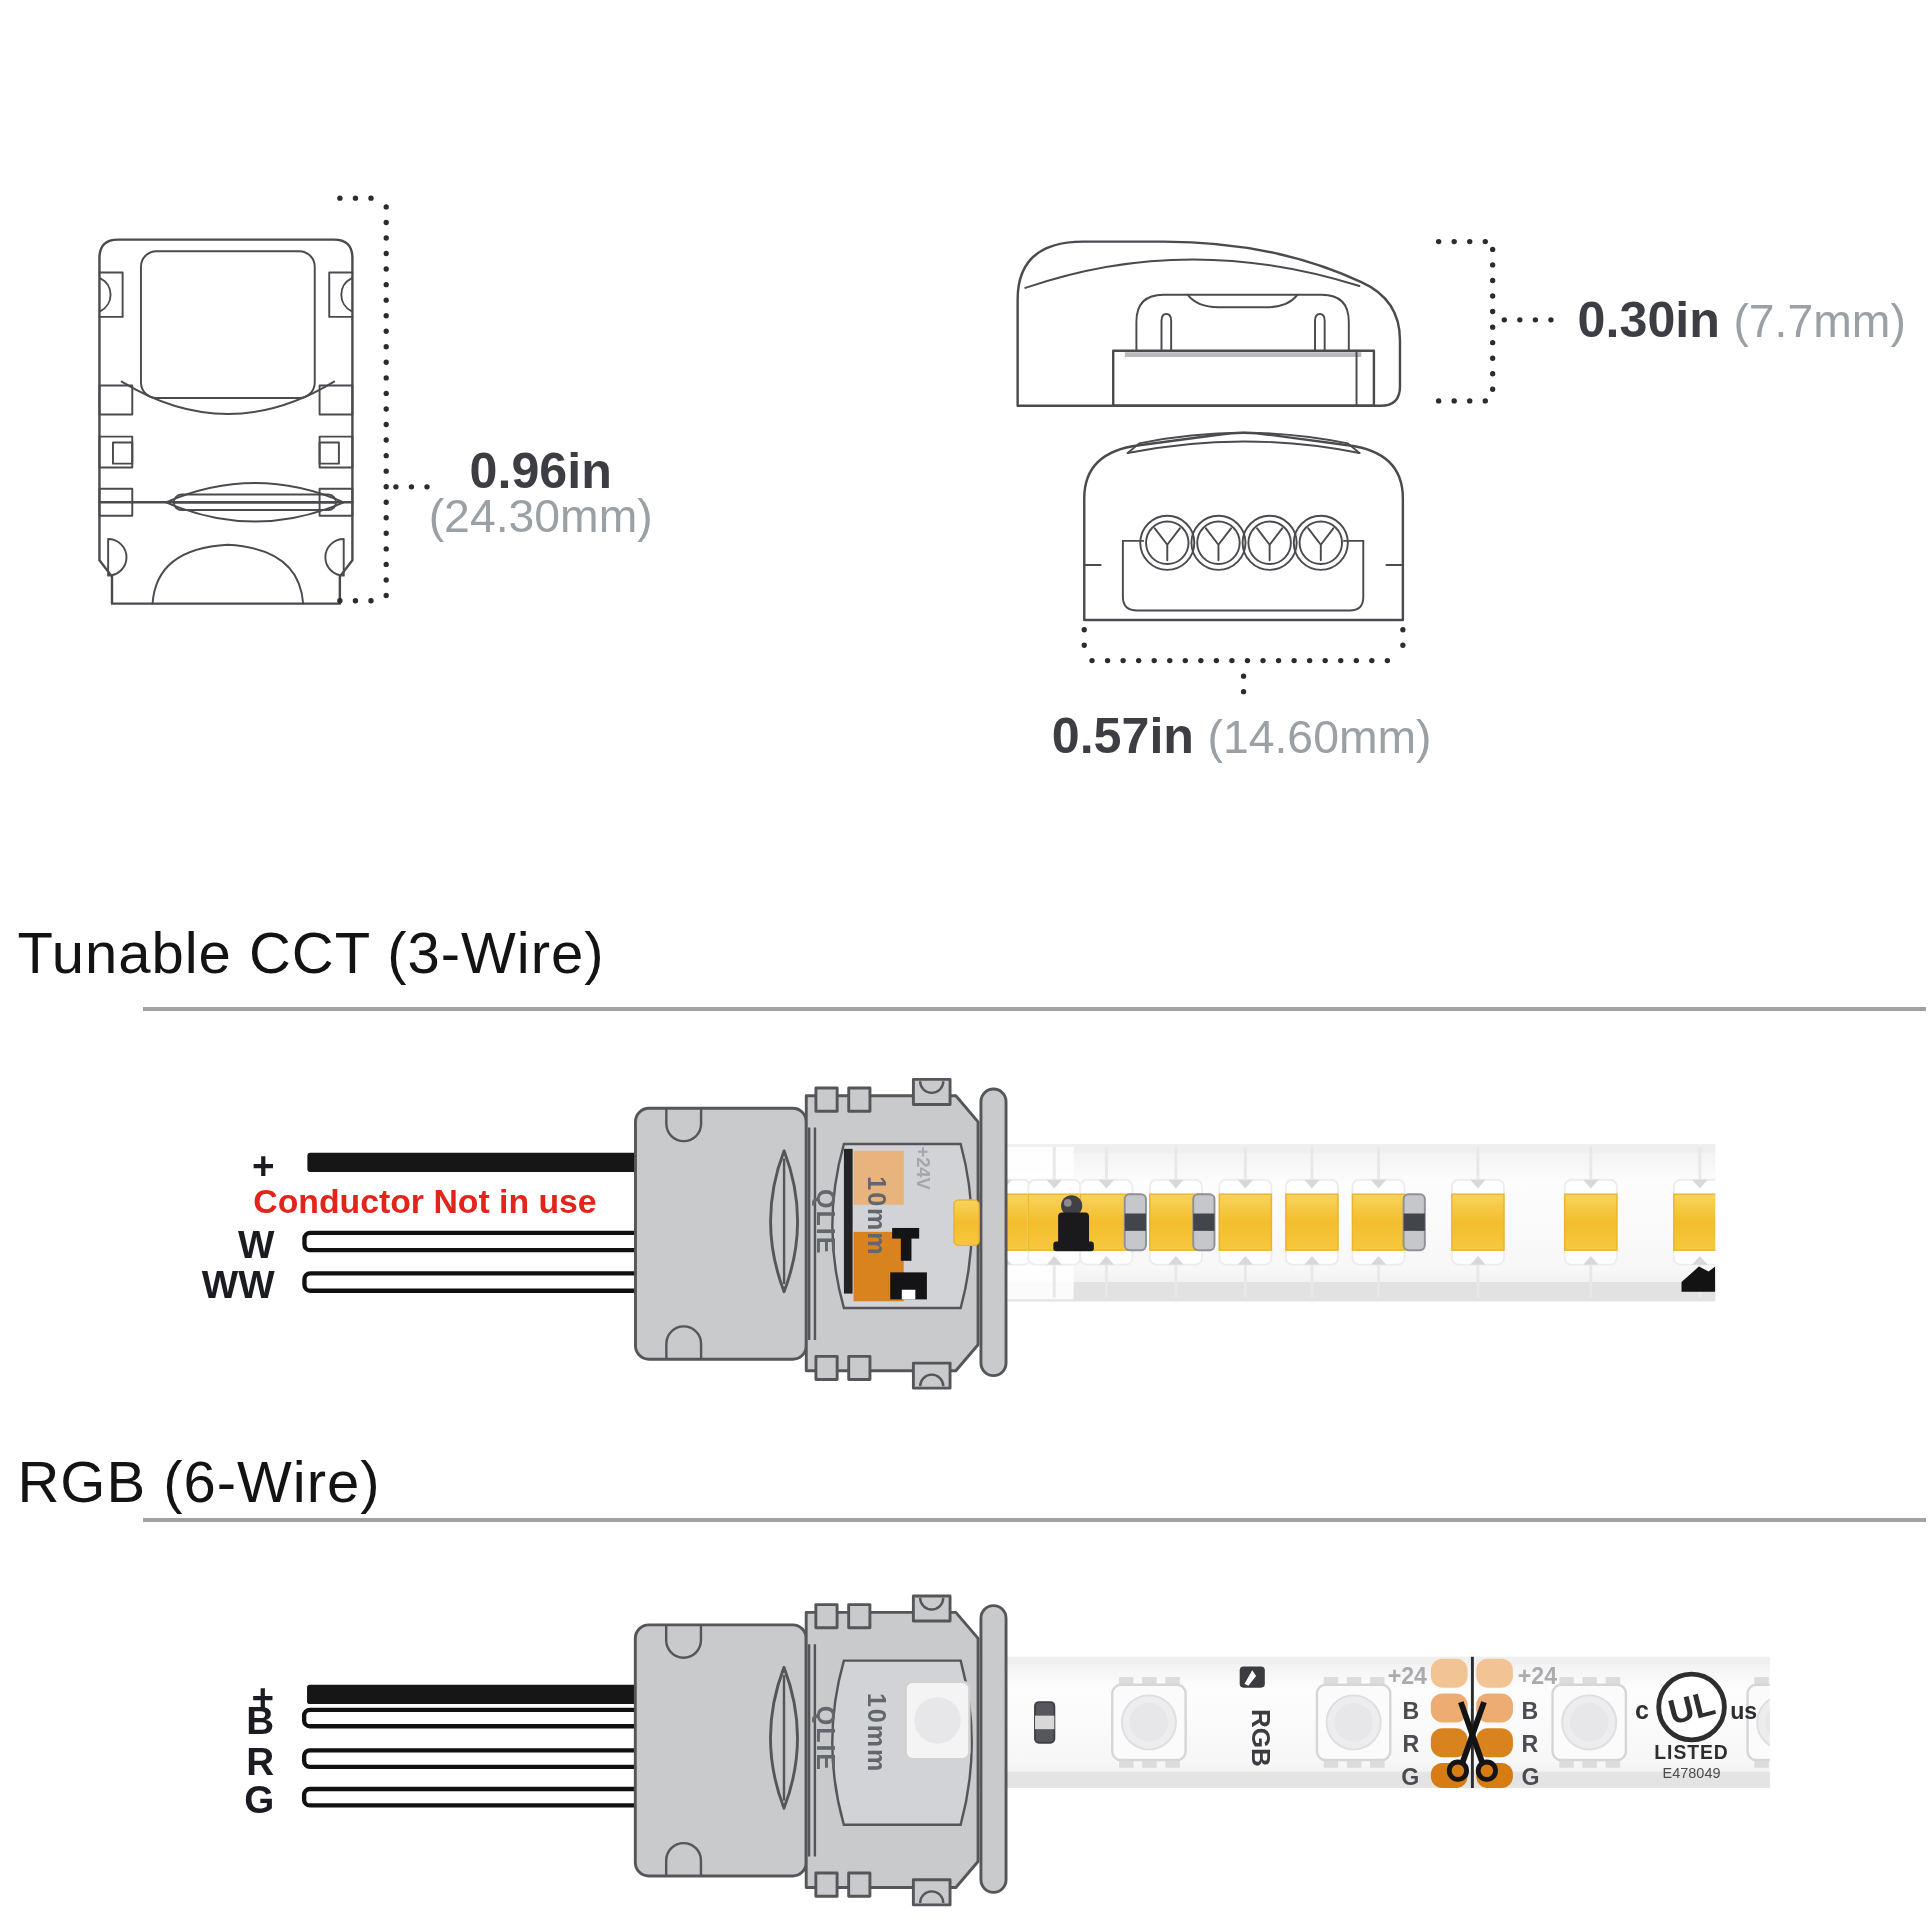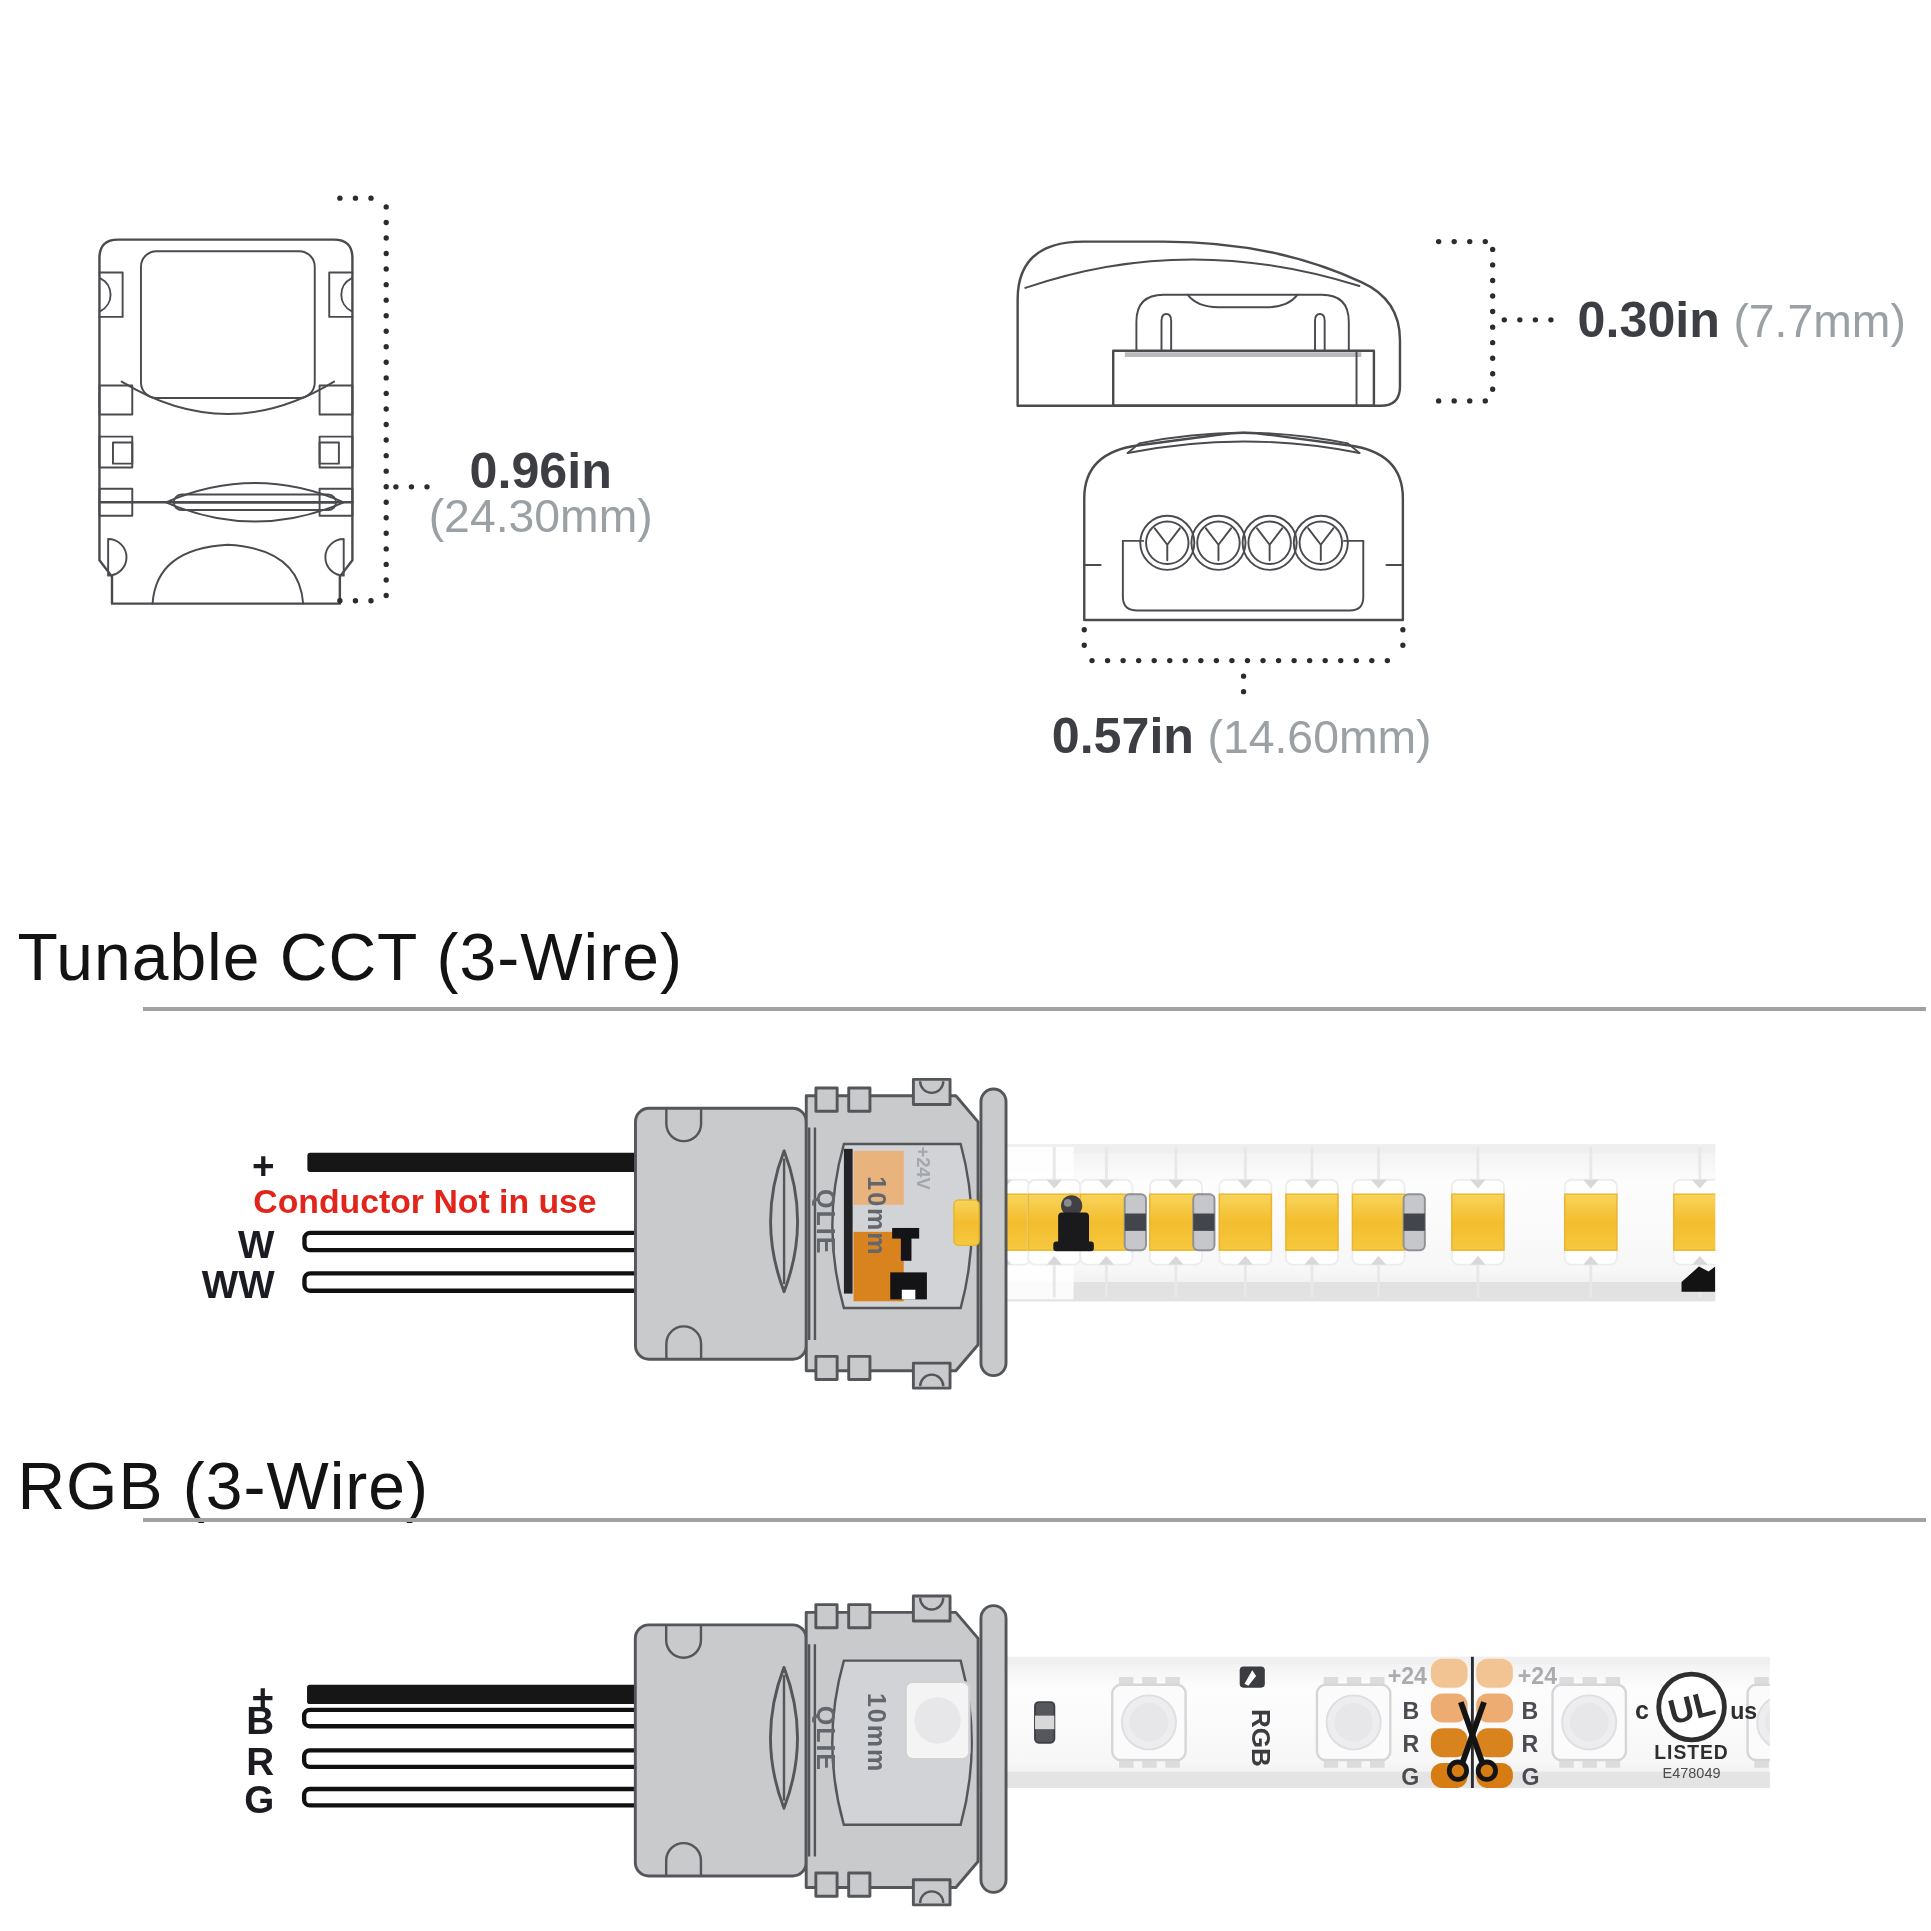--- a/index.html
+++ b/index.html
@@ -1,19 +1,19 @@
 <!DOCTYPE html>
 <html><head>
 <meta charset="utf-8">
 <style>
   html,body{margin:0;padding:0;background:#ffffff;}
   .canvas{position:relative;width:1931px;height:1931px;background:#ffffff;overflow:hidden;
           font-family:"Liberation Sans", sans-serif;}
   .canvas svg{position:absolute;left:0;display:block;}
-  .h1{position:absolute;left:17.4px;font-size:66px;letter-spacing:1px;color:#131313;
+  .h1{position:absolute;left:17.4px;font-size:58px;letter-spacing:1px;color:#131313;
       font-family:"Liberation Sans", sans-serif;white-space:nowrap;}
   .rule{position:absolute;left:143px;width:1783px;height:3.9px;background:#a1a1a1;}
   
   text{font-family:"Liberation Sans", sans-serif;}
   .ln{fill:none;stroke:#4a4b4f;stroke-width:2.5;stroke-linejoin:round;stroke-linecap:round;}
   .lnt{fill:none;stroke:#4a4b4f;stroke-width:2;stroke-linejoin:round;stroke-linecap:round;}
   .dots{fill:none;stroke:#2c2c2e;stroke-width:5.5;stroke-linecap:round;stroke-dasharray:0.1 16;}
   .gfill{fill:#c9cacc;stroke:#55565a;stroke-width:3;stroke-linejoin:round;}
   .gline{fill:none;stroke:#55565a;stroke-width:2.5;stroke-linejoin:round;}
   .dimv{font-weight:700;font-size:52px;fill:#3d3e44;}
@@ -122,21 +122,21 @@
       <line class="dots" x1="1453" y1="652" x2="1453" y2="680"></line>
       <line class="dots" x1="1131" y1="684" x2="1447" y2="684"></line>
       <line class="dots" x1="1288" y1="700" x2="1288" y2="718"></line>
       <text x="1286" y="780" text-anchor="middle"><tspan class="dimv">0.57in</tspan><tspan class="dimm" dx="14">(14.60mm)</tspan></text>
     </g>
   </svg>
 
   <div class="h1" style="top:919px">Tunable CCT (3-Wire)</div>
   <div class="rule" style="top:1007px"></div>
 
-  <div class="h1" style="top:1448px">RGB (3-Wire)</div>
+  <div class="h1" style="top:1448px">RGB (6-Wire)</div>
   <div class="rule" style="top:1518px"></div>
 
   <svg style="top:1062px" width="1931" height="386" viewBox="0 0 2000 400">
     <defs>
       <linearGradient id="stripG" x1="0" y1="0" x2="0" y2="1">
         <stop offset="0" stop-color="#f0f0f0"></stop>
           <stop offset="0.25" stop-color="#fdfdfd"></stop>
         <stop offset="0.8" stop-color="#f7f7f7"></stop>
           <stop offset="1" stop-color="#ebebeb"></stop>
       </linearGradient>

